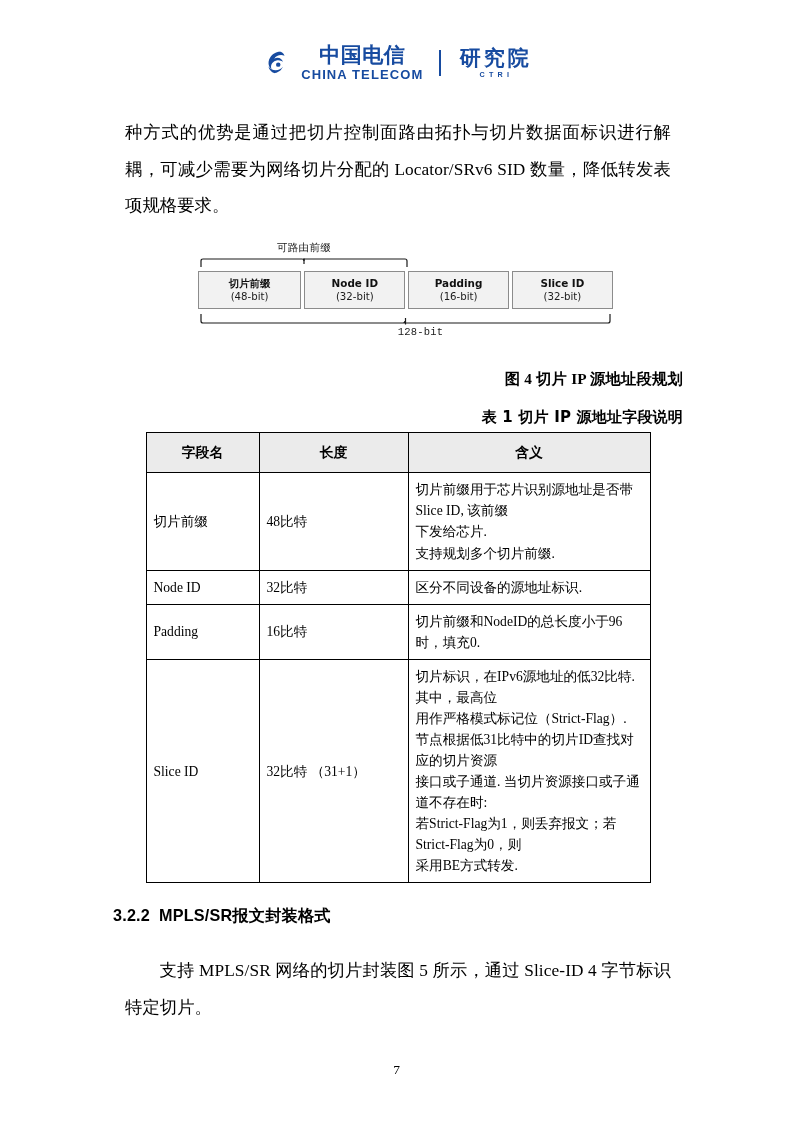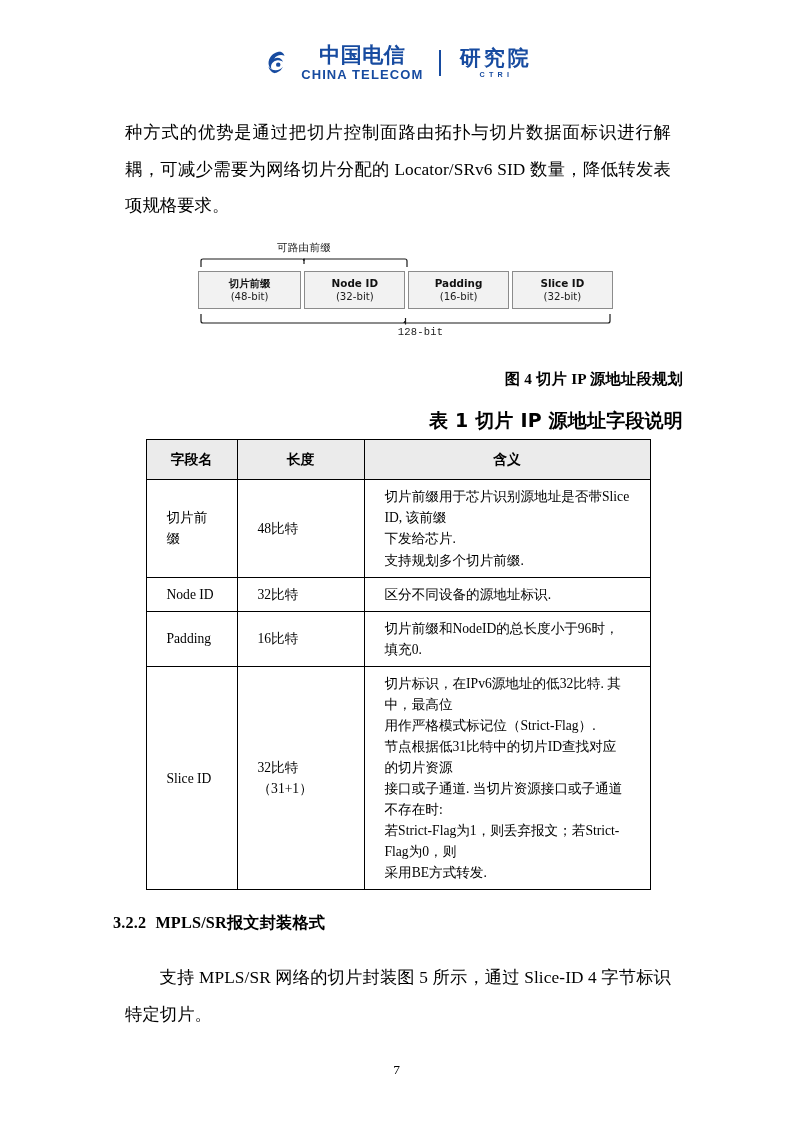--- a/index.html
+++ b/index.html
@@ -200,59 +200,59 @@
   .caption {
     margin: 0;
     text-align: right;
     font-size: 15.3px;
     font-weight: 700;
     letter-spacing: 0.2px;
   }
   .fig-caption { margin-top: 10px; }
   .tbl-caption {
     font-family: "DejaVu Sans", sans-serif;
-    font-size: 19px;
+    font-size: 15px;
     font-weight: 700;
     margin-bottom: 5px;
   }
 
   
   table.spec {
     border-collapse: collapse;
     width: 505px;
     margin: 0 auto;
     table-layout: fixed;
   }
   table.spec th,
   table.spec td {
     border: 1px solid #000000;
-    padding: 6px 20px;
+    padding: 6px 7px;
     vertical-align: middle;
     font-size: 13.6px;
     line-height: 1.55;
   }
   table.spec th {
     background: #ebebeb;
     text-align: center;
     font-weight: 700;
     font-family: "DejaVu Sans", sans-serif;
     font-size: 13.8px;
-    padding: 9px 7px;
+    padding: 9px 18px;
   }
   table.spec td.c-name { width: 76px; }
   table.spec td.c-len  { width: 112px; }
   table.spec td.c-desc { }
   table.spec th.h-name { width: 76px; }
   table.spec th.h-len  { width: 112px; }
   .desc-line { display: block; }
 
   
   h2.section {
     margin: 0;
-    font-family: Liberation Serif, serif;
+    font-family: Liberation Sans, sans-serif;
     font-size: 16.2px;
     font-weight: 700;
     letter-spacing: 0.2px;
   }
   h2.section .num { margin-right: 9px; }
 
   
   .footer {
     position: absolute;
     left: 0;

